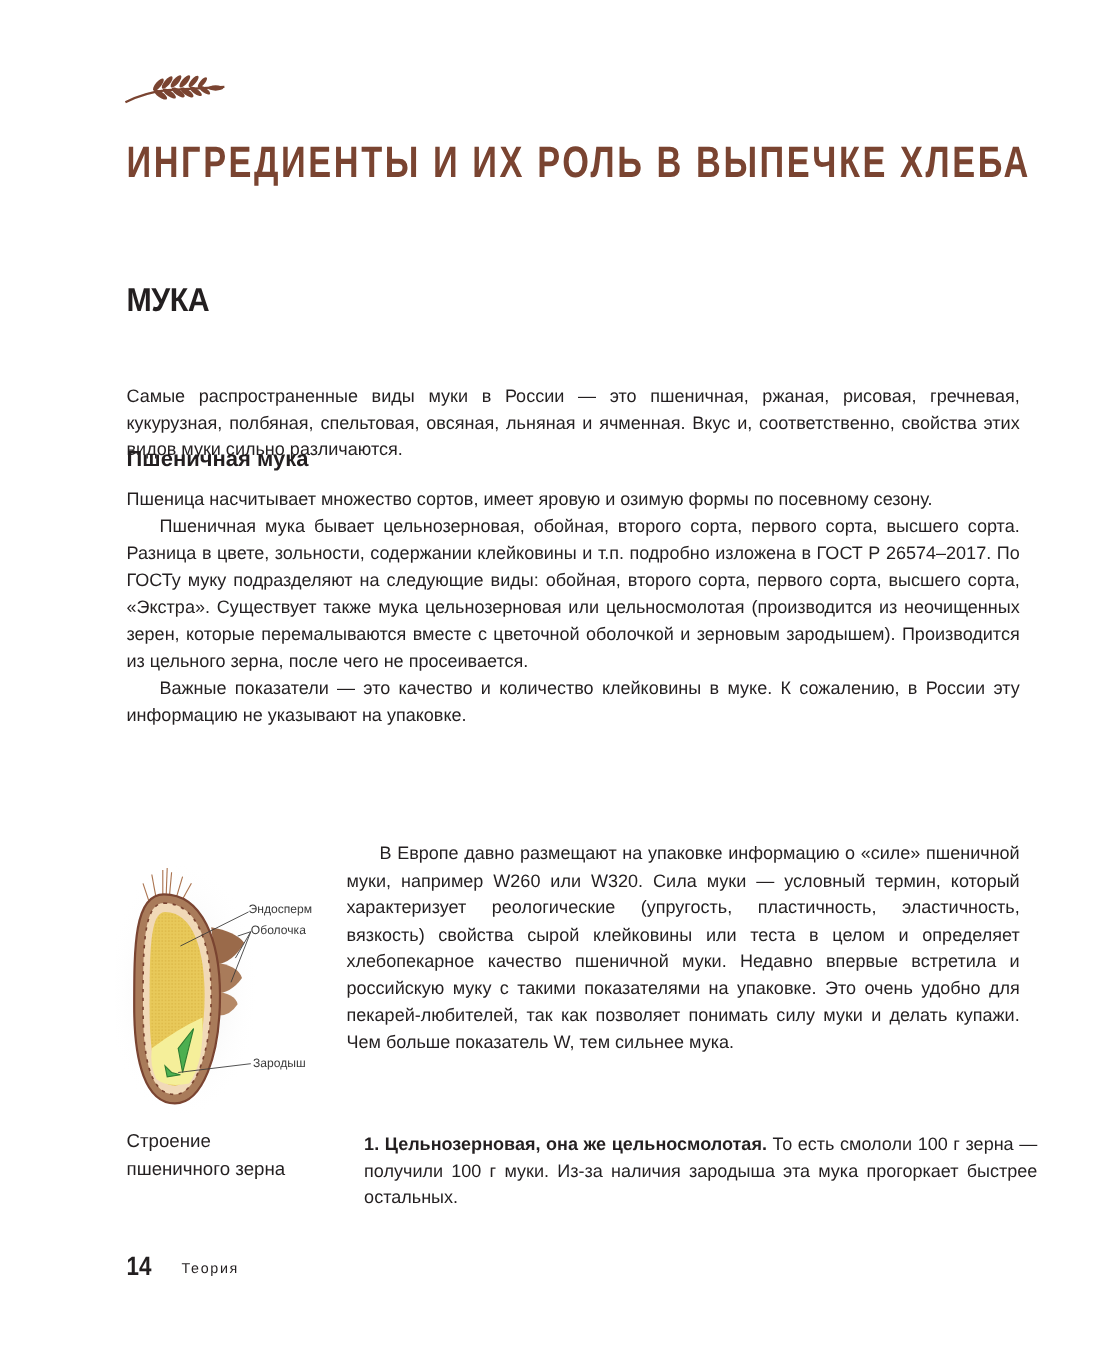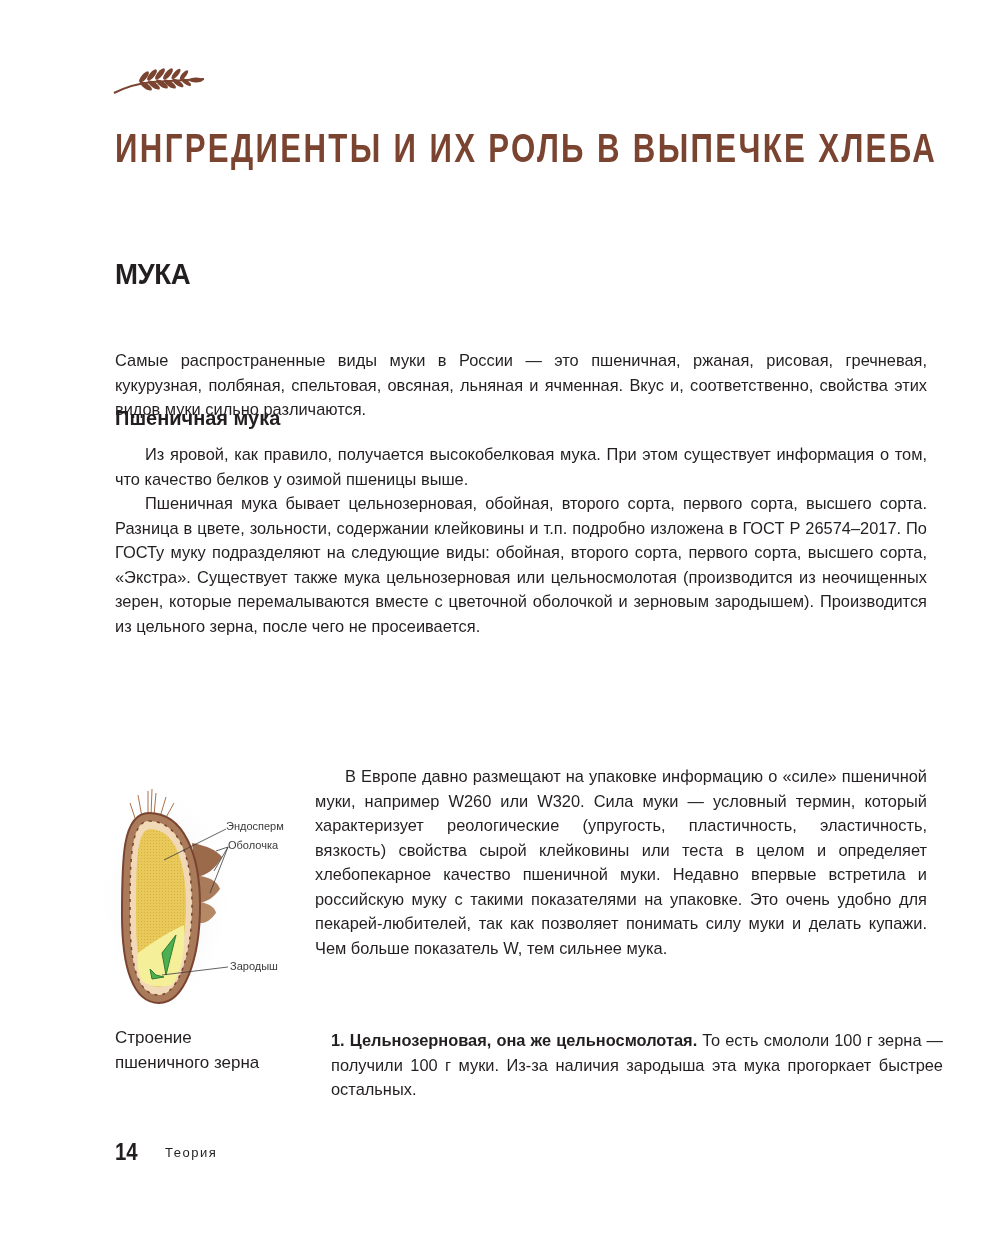--- a/index.html
+++ b/index.html
@@ -56,22 +56,23 @@
 
 <div class="abs section-title">МУКА</div>
 
 <div class="abs text intro">
   <p class="p">Самые распространенные виды муки в России — это пшеничная, ржаная, рисовая, гречневая, кукурузная, полбяная, спельтовая, овсяная, льняная и ячменная. Вкус и, соответственно, свойства этих видов муки сильно различаются.</p>
 </div>
 
 <div class="abs subsection-title">Пшеничная мука</div>
 
 <div class="abs text body1">
-  <p class="p indent">Из яровой, как правило, получается высокобелковая мука. При этом существует информация о том, что качество белков у озимой пшеницы выше.</p>
+  <p class="p">Пшеница насчитывает множество сортов, имеет яровую и озимую формы по посевному сезону.</p>
   <p class="p indent">Пшеничная мука бывает цельнозерновая, обойная, второго сорта, первого сорта, высшего сорта. Разница в цвете, зольности, содержании клейковины и т.п. подробно изложена в ГОСТ Р 26574–2017. По ГОСТу муку подразделяют на следующие виды: обойная, второго сорта, первого сорта, высшего сорта, «Экстра». Существует также мука цельнозерновая или цельносмолотая (производится из неочищенных зерен, которые перемалываются вместе с цветочной оболочкой и зерновым зародышем). Производится из цельного зерна, после чего не просеивается.</p>
+  <p class="p indent">Важные показатели — это качество и количество клейковины в муке. К сожалению, в России эту информацию не указывают на упаковке.</p>
 </div>
 
 <div class="abs figure">
   <svg width="196" height="230" viewBox="0 0 196 230">
     <defs>
       <radialGradient id="halo" cx="50%" cy="50%" r="50%">
         <stop offset="0%" stop-color="#e6e6e6"></stop>
         <stop offset="100%" stop-color="#ffffff" stop-opacity="0"></stop>
       </radialGradient>
       <pattern id="dots" width="3" height="3" patternUnits="userSpaceOnUse">

